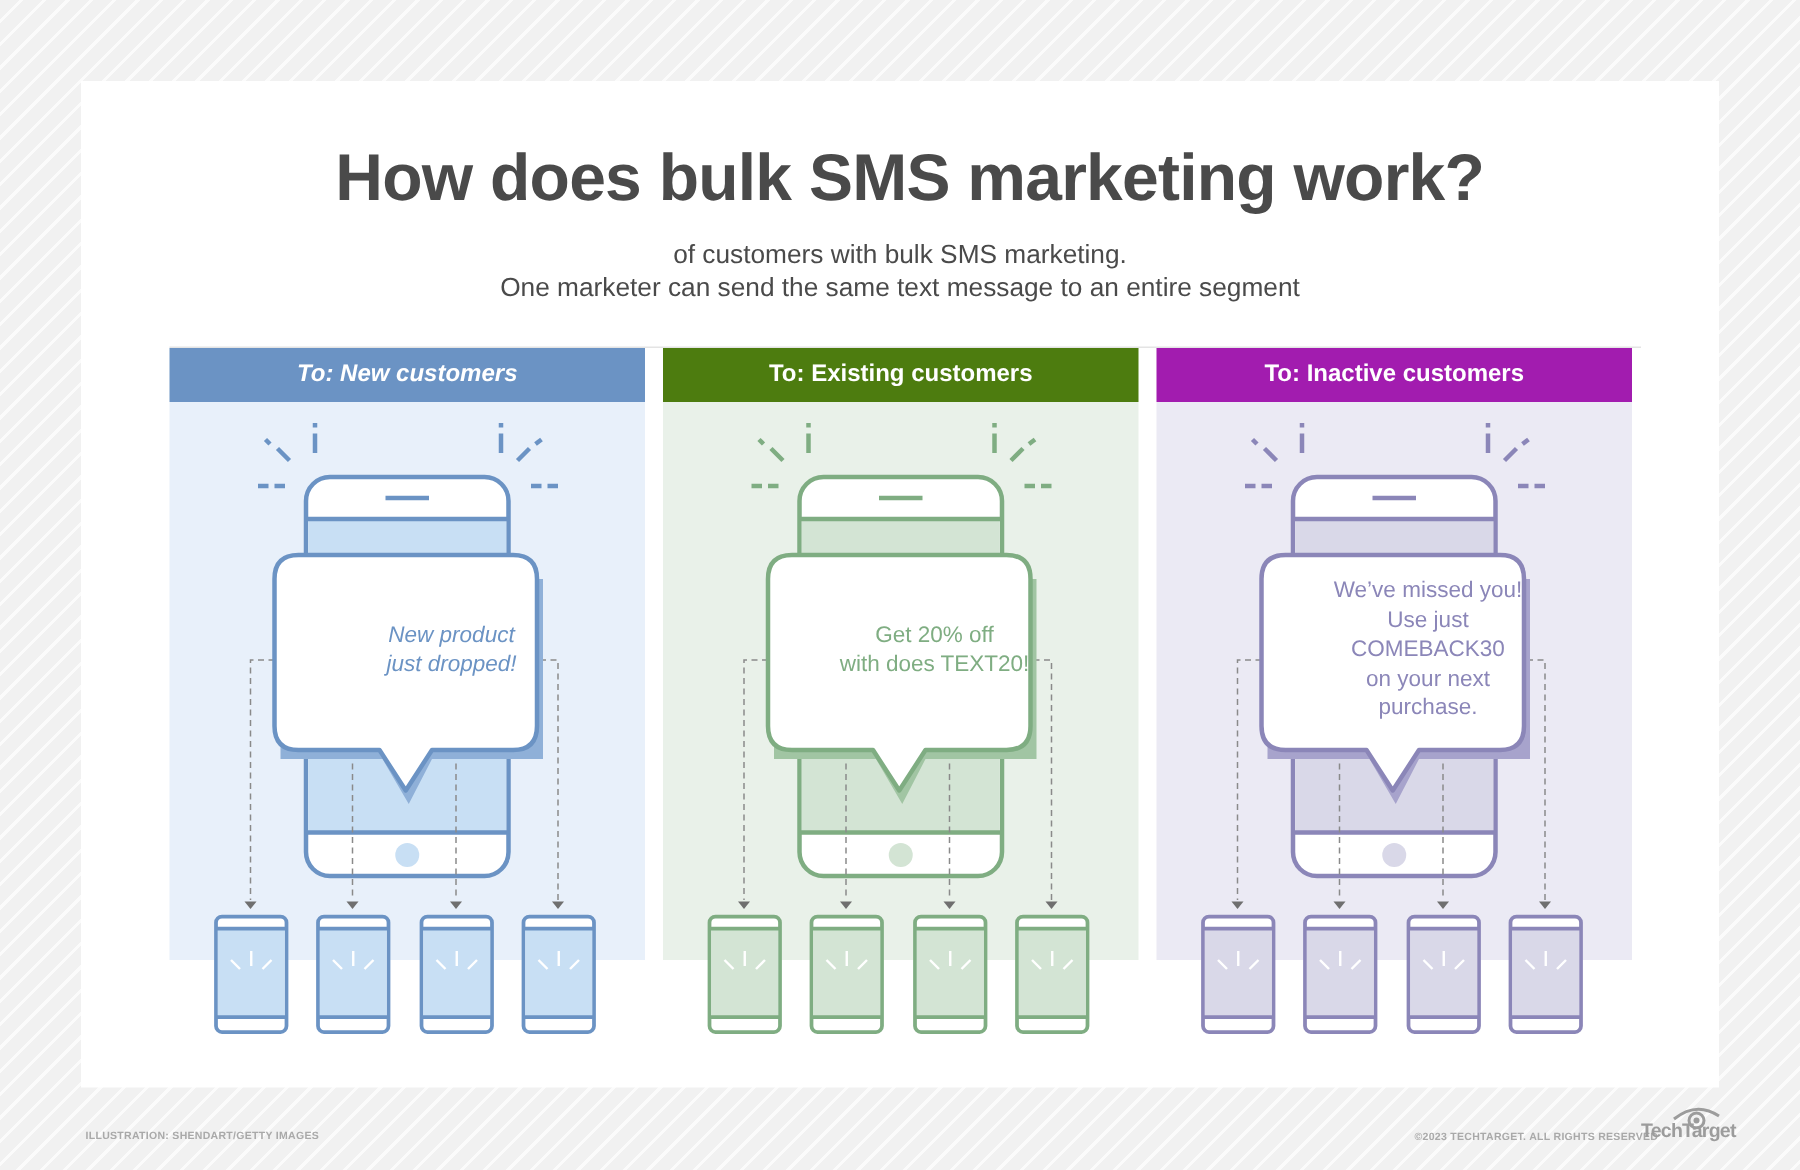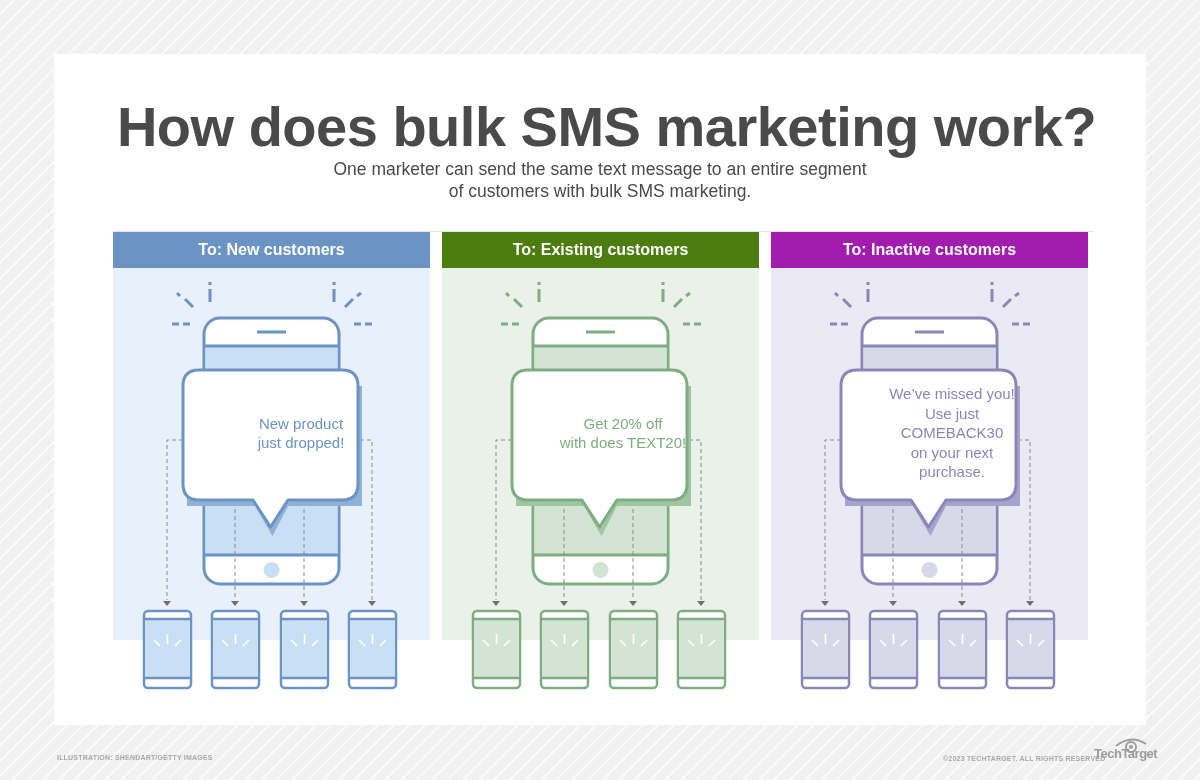--- a/index.html
+++ b/index.html
@@ -9,21 +9,21 @@
     font-family: "Liberation Sans", "DejaVu Sans", sans-serif;
     background-color: #f1f1f1;
     background-image: repeating-linear-gradient(135deg, #f1f1f1 0px, #f1f1f1 9px, #fbfbfb 9px, #fbfbfb 11px);
   }
   .card {
     position: absolute; left: 54px; top: 54px; width: 1092px; height: 671px;
     background: #ffffff;
   }
   .title {
     position: absolute; left: 0; top: 94px; width: 1200px; text-align: center;
-    font-size: 56px; font-weight: bold; color: #4a4a4a; letter-spacing: -0.5px;
+    font-size: 44px; font-weight: bold; color: #4a4a4a; letter-spacing: -0.5px;
     font-family: "Liberation Sans", "DejaVu Sans", sans-serif;
     padding-left: 13px;
   }
   .subtitle {
     position: absolute; left: 0; top: 158px; width: 1200px; text-align: center;
     font-size: 17.5px; line-height: 22px; color: #4a4a4a;
   }
   .subtitle span { display: block; }
   .header-rule {
     position: absolute; left: 113px; top: 231px; width: 981px; height: 1px; background: #e4e4e4;
@@ -54,27 +54,27 @@
   }
   .logo-eye { position: absolute; left: 1114px; top: 737px; }
 </style>
 </head>
 <body>
 
 <div class="card"></div>
 
 <h1 class="title">How does bulk SMS marketing work?</h1>
 <div class="subtitle">
+  <span>of customers with bulk SMS marketing.</span>
   <span>One marketer can send the same text message to an entire segment</span>
-  <span>of customers with bulk SMS marketing.</span>
 </div>
 
 <div class="header-rule"></div>
 
-<div class="panel" style="left:113px;">
+<div class="panel" style="left:113px;font-style:italic;">
   <div class="panel-header" style="background: rgb(107, 147, 196);">To: New customers</div>
   <div class="panel-body" style="background: rgb(232, 240, 250);"></div>
 <svg class="art" width="317" height="460" viewBox="0 0 317 460" style="top: 0px;">
       <g stroke="#6b93c4" stroke-width="3" fill="none">
     <line x1="72" y1="67" x2="80" y2="75"></line>
         <line x1="64" y1="61" x2="67" y2="64" stroke-width="3"></line>
     <line x1="97" y1="57" x2="97" y2="70"></line>
         <line x1="97" y1="50" x2="97" y2="53"></line>
     <line x1="59" y1="92" x2="66" y2="92"></line>
         <line x1="70" y1="92" x2="77" y2="92"></line>

